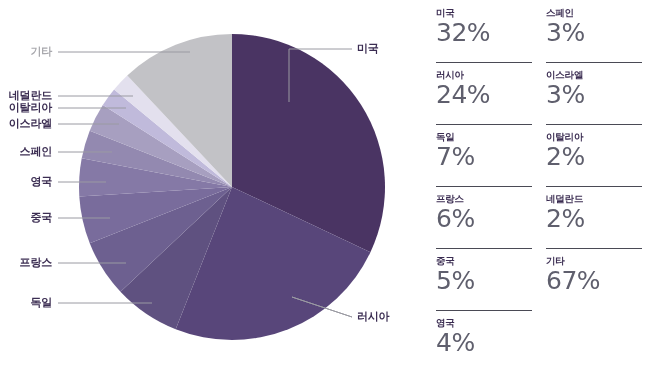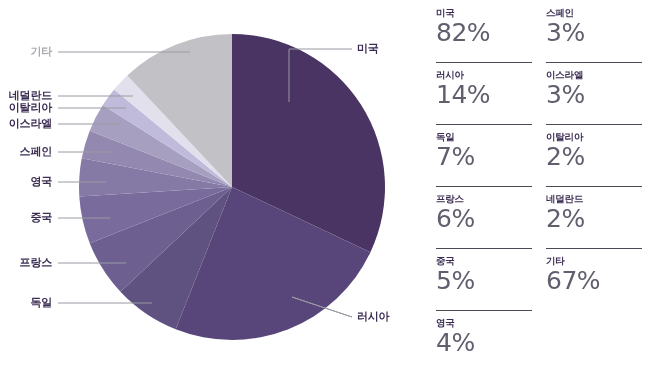--- a/index.html
+++ b/index.html
@@ -141,25 +141,25 @@
   <div class="pie-label left" style="left:0px; top:176px; width:52px;">영국</div>
   <div class="pie-label left" style="left:0px; top:212px; width:52px;">중국</div>
   <div class="pie-label left" style="left:0px; top:257px; width:52px;">프랑스</div>
   <div class="pie-label left" style="left:0px; top:297px; width:52px;">독일</div>
 </div>
 
 <div id="stats-panel">
   <div class="stat-col c1" id="stat-col-left">
       <div class="stat-cell">
         <div class="stat-name">미국</div>
-        <div class="stat-value">82%</div>
+        <div class="stat-value">32%</div>
       </div>
       <div class="stat-cell rule">
         <div class="stat-name">러시아</div>
-        <div class="stat-value">14%</div>
+        <div class="stat-value">24%</div>
       </div>
       <div class="stat-cell rule">
         <div class="stat-name">독일</div>
         <div class="stat-value">7%</div>
       </div>
       <div class="stat-cell rule">
         <div class="stat-name">프랑스</div>
         <div class="stat-value">6%</div>
       </div>
       <div class="stat-cell rule">

